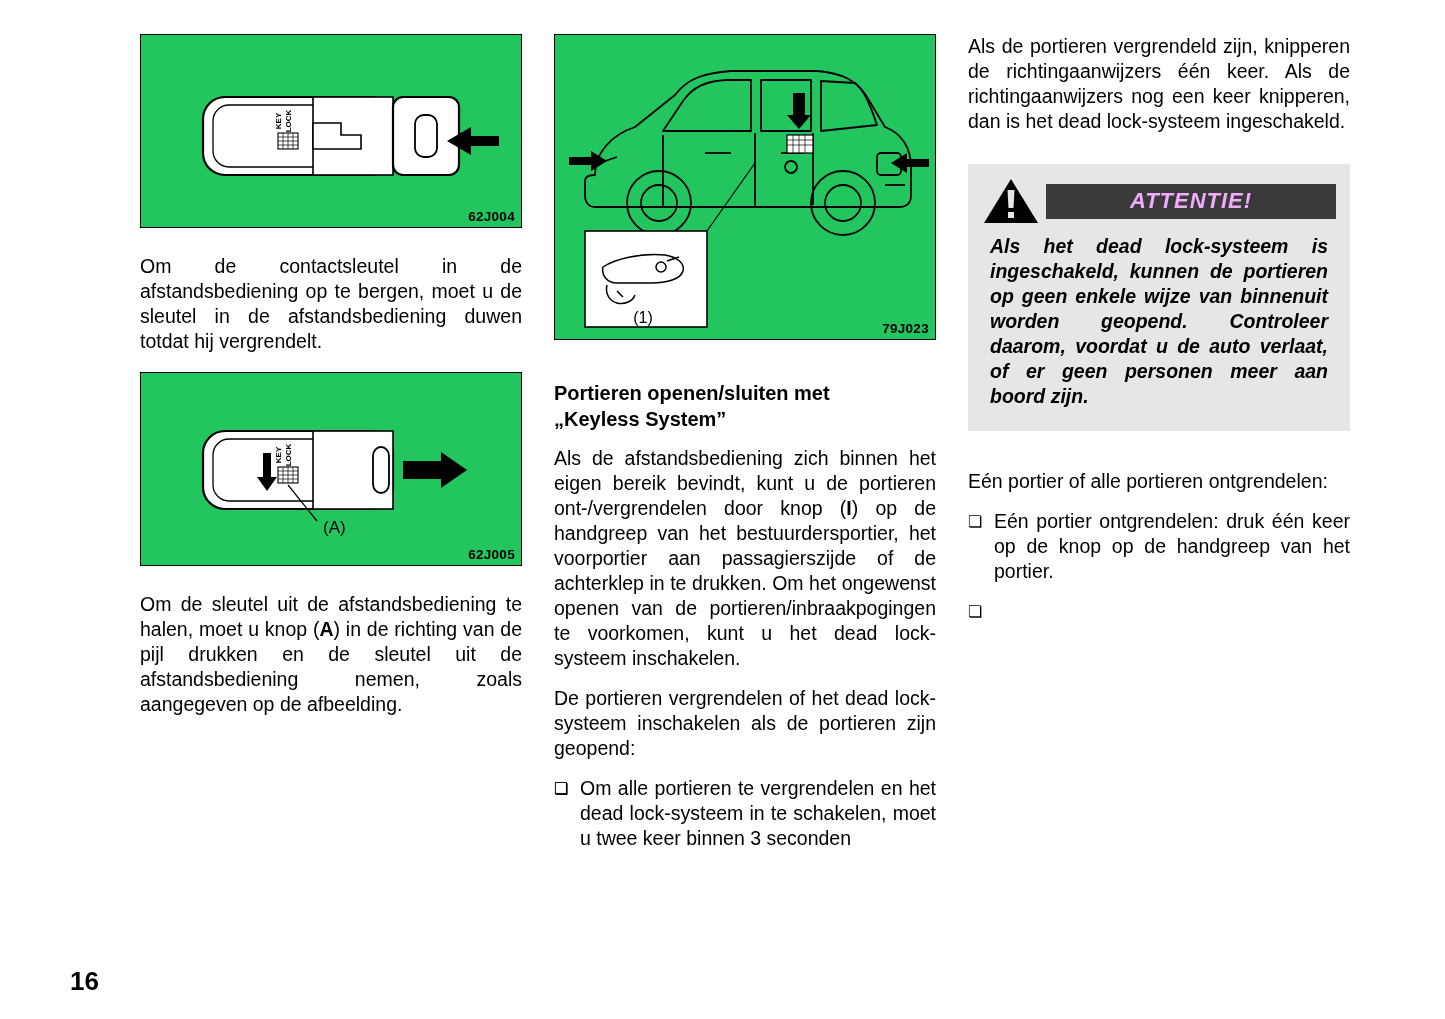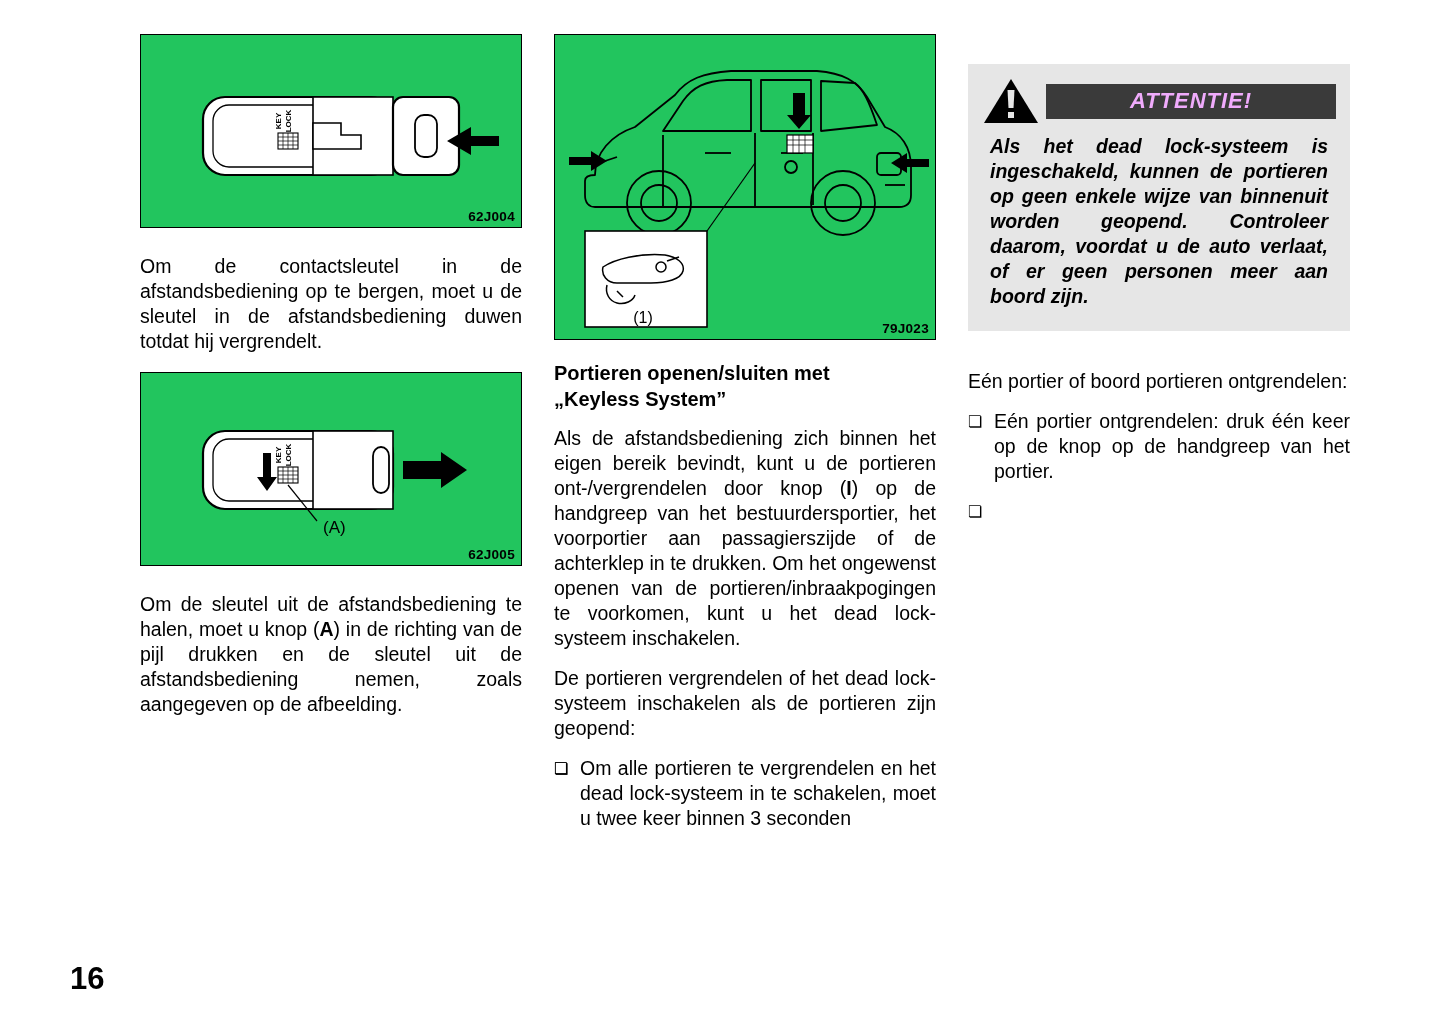--- a/index.html
+++ b/index.html
@@ -106,21 +106,21 @@
     font-style: italic;
     font-size: 19.5px;
     line-height: 25px;
     text-align: justify;
     margin: 8px;
   }
   .pagenum {
     position: absolute;
     left: 70px;
     bottom: 22px;
-    font-size: 31px;
+    font-size: 26px;
     font-weight: bold;
   }
   svg { display: block; }
 </style>
 </head>
 <body>
 
 <div class="page">
 
   <div class="col col-left">
@@ -244,21 +244,21 @@
           <path d="M52 250 C50 258 54 266 62 268 C70 270 78 266 80 260"></path>
           <path d="M62 256 L68 262"></path>
           <circle cx="106" cy="232" r="5"></circle>
           <path d="M112 226 L124 222"></path>
         </g>
         <text x="88" y="288" font-family="Liberation Sans, sans-serif" font-size="16" text-anchor="middle">(1)</text>
       </svg>
       <span class="figcode">79J023</span>
     </div>
 
-    <h3 style="margin-top:20px;">
+    <h3 style="margin-top:40px;">
       <span>Portieren openen/sluiten met</span><br>
       <span>„Keyless System”</span>
     </h3>
 
     <p class="body-text"><span>Als de afstandsbediening zich binnen het eigen bereik bevindt, kunt u de portieren ont-/vergrendelen door knop (</span><b>I</b><span>) op de handgreep van het bestuurdersportier, het voorportier aan passagierszijde of de achterklep in te drukken. Om het ongewenst openen van de portieren/inbraakpogingen te voorkomen, kunt u het dead lock-systeem inschakelen.</span></p>
 
     <p class="body-text">De portieren vergrendelen of het dead lock-systeem inschakelen als de portieren zijn geopend:</p>
 
     <div class="bullet">
       <span class="mark">❏</span>
@@ -266,34 +266,35 @@
 
     <div class="bullet">
       <span class="mark">❏</span>
       <span>Om alle portieren te vergrendelen en het dead lock-systeem in te schakelen, moet u twee keer binnen 3 seconden</span>
     </div>
   </div>
 
   <div class="col col-right">
 
 
+    <p class="body-text">Als de portieren vergrendeld zijn, knipperen de richtingaanwijzers één keer. Als de richtingaanwijzers nog een keer knipperen, dan is het dead lock-systeem ingeschakeld.</p>
 
     <div class="attentie" style="margin-top:30px;">
       <div class="attentie-head">
         <svg class="warn-tri" viewBox="0 0 58 50">
           <path d="M29 3 L56 47 L2 47 Z" fill="#000"></path>
           <path d="M29 14 L32.5 14 L31.5 32 L26.5 32 L25.5 14 Z" fill="#e6e6e6"></path>
           <rect x="26" y="36" width="6" height="6" fill="#e6e6e6"></rect>
         </svg>
         <div class="attentie-title">ATTENTIE!</div>
       </div>
       <p class="attentie-text">Als het dead lock-systeem is ingeschakeld, kunnen de portieren op geen enkele wijze van binnenuit worden geopend. Controleer daarom, voordat u de auto verlaat, of er geen personen meer aan boord zijn.</p>
     </div>
 
-    <p class="body-text" style="margin-top:38px;">Eén portier of boord portieren ontgrendelen:</p>
+    <p class="body-text" style="margin-top:38px;">Eén portier of alle portieren ontgrendelen:</p>
 
     <div class="bullet">
       <span class="mark">❏</span>
       <span>Eén portier ontgrendelen: druk één keer op de knop op de handgreep van het portier.</span>
     </div>
 
     <div class="bullet">
       <span class="mark">❏</span>
     </div>
   </div>

